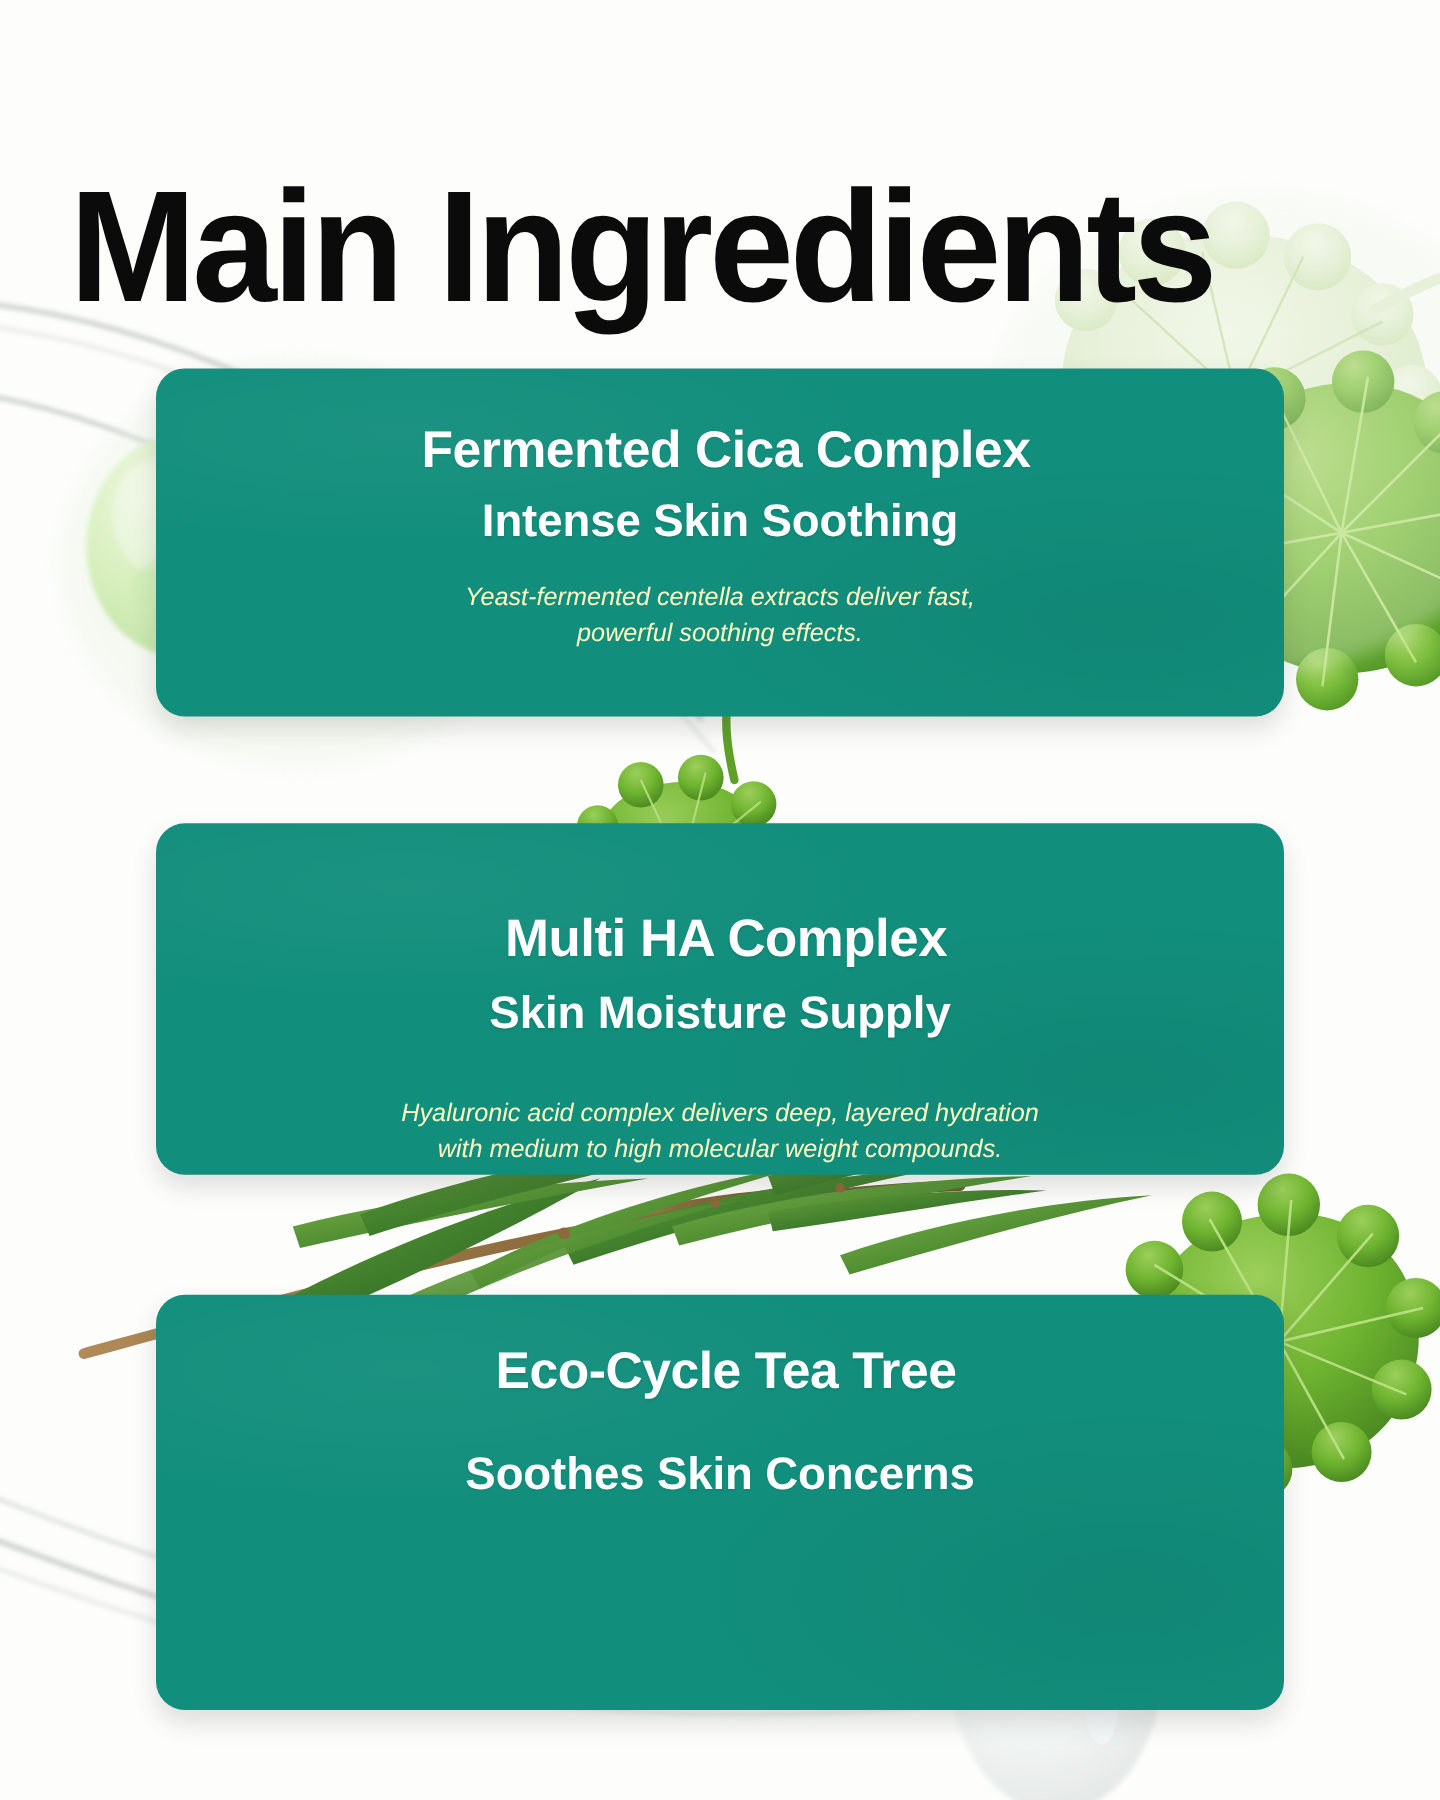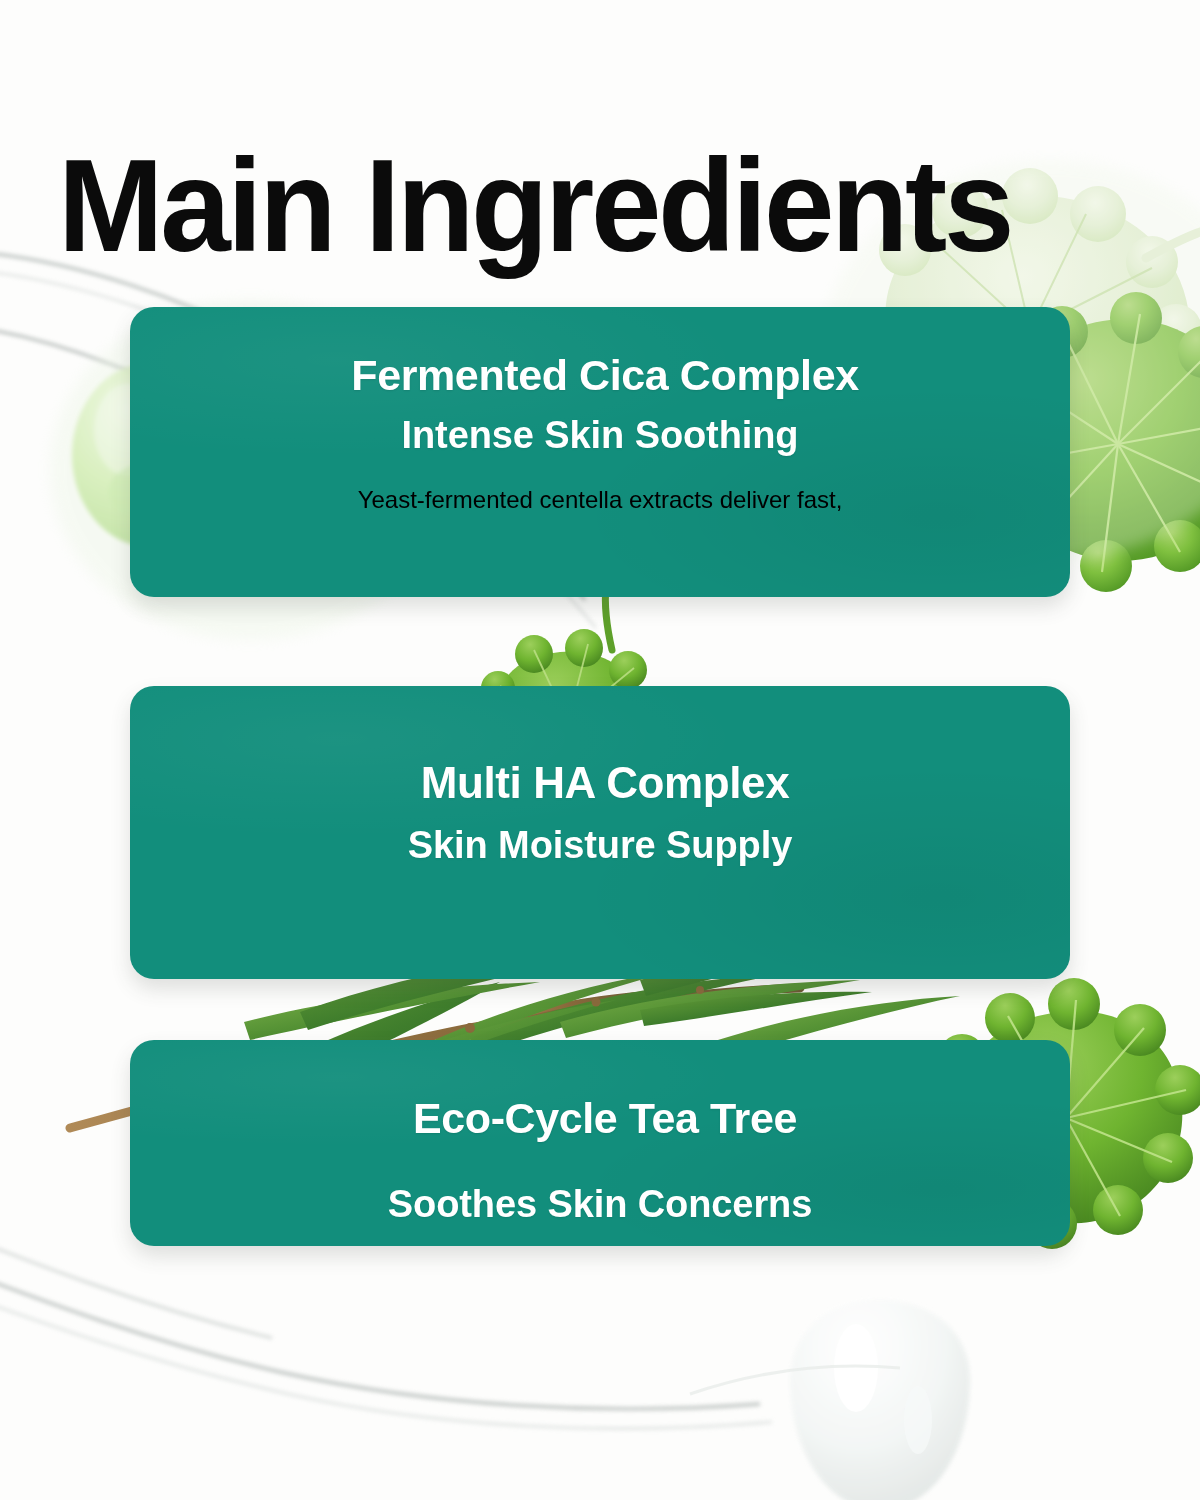--- a/index.html
+++ b/index.html
@@ -69,45 +69,46 @@
     inset: 0;
     background:
       radial-gradient(ellipse 70% 55% at 22% 18%, rgba(255,255,255,0.045), rgba(255,255,255,0) 62%),
       radial-gradient(ellipse 60% 70% at 86% 72%, rgba(0,0,0,0.05), rgba(0,0,0,0) 65%);
     pointer-events: none;
   }
   .card-inner { position: relative; z-index: 2; }
 
   #card-1 { top: 307px; height: 290px; padding-top: 44px; }
   #card-2 { top: 686px; height: 293px; padding-top: 72px; }
-  #card-3 { top: 1040px; height: 206px; padding-top: 54px; }
+  #card-3 { top: 1079px; height: 346px; padding-top: 40px; }
 
   .card-title {
     font-size: 43px;
     font-weight: 700;
     letter-spacing: -0.4px;
     line-height: 1.12;
     margin: 0 0 14px 10px;
     text-shadow: 0 1px 2px rgba(0,0,0,0.10);
   }
   .card-subtitle {
     font-size: 38px;
     font-weight: 700;
     letter-spacing: -0.1px;
     line-height: 1.2;
     margin: 0 0 24px 0;
     text-shadow: 0 1px 2px rgba(0,0,0,0.10);
   }
   .card-body {
-    font-size: 24px;
+    font-size: 21px;
     font-weight: 400;
     line-height: 1.45;
     margin: 0 auto;
     max-width: 840px;
-    color: #000000;
+    color: #fef9c3;
+    font-style: italic;
   }
   .card-body .line { display: block; }
 
   #card-2 .card-title { font-size: 44px; margin-bottom: 16px; }
   #card-2 .card-subtitle { margin-bottom: 44px; text-align: center; }
   #card-2 .card-body { max-width: 880px; }
 
   #card-3 .card-title { font-size: 43px; margin-bottom: 10px; }
   #card-3 .card-subtitle { margin-bottom: 22px; margin-top: 40px; }
 </style>
@@ -358,28 +359,33 @@
   <h1 class="page-title">Main Ingredients</h1>
 
   <div class="cards">
 
     <div class="card" id="card-1">
       <div class="card-inner">
         <div class="card-title">Fermented Cica Complex</div>
         <div class="card-subtitle">Intense Skin Soothing</div>
         <div class="card-body">
           <span class="line">Yeast-fermented centella extracts deliver fast,</span>
+          <span class="line">powerful soothing effects.</span>
         </div>
       </div>
     </div>
 
     <div class="card" id="card-2">
       <div class="card-inner">
         <div class="card-title">Multi HA Complex</div>
         <div class="card-subtitle">Skin Moisture Supply</div>
+        <div class="card-body">
+          <span class="line">Hyaluronic acid complex delivers deep, layered hydration</span>
+          <span class="line">with medium to high molecular weight compounds.</span>
+        </div>
       </div>
     </div>
 
     <div class="card" id="card-3">
       <div class="card-inner">
         <div class="card-title">Eco-Cycle Tea Tree</div>
         <div class="card-subtitle">Soothes Skin Concerns</div>
       </div>
     </div>
 

